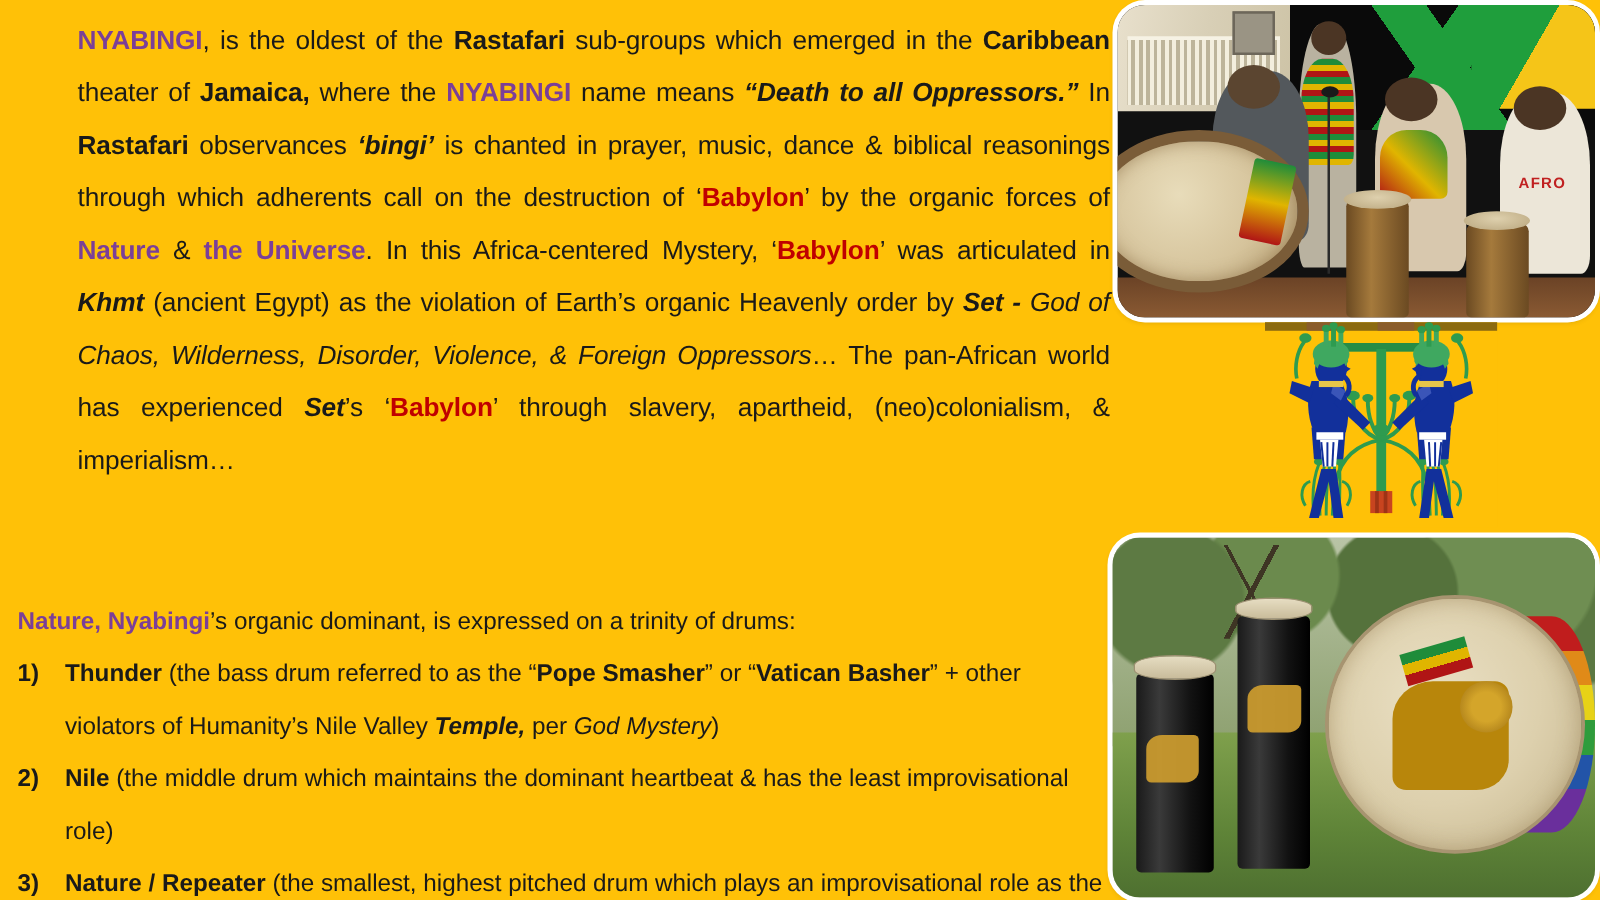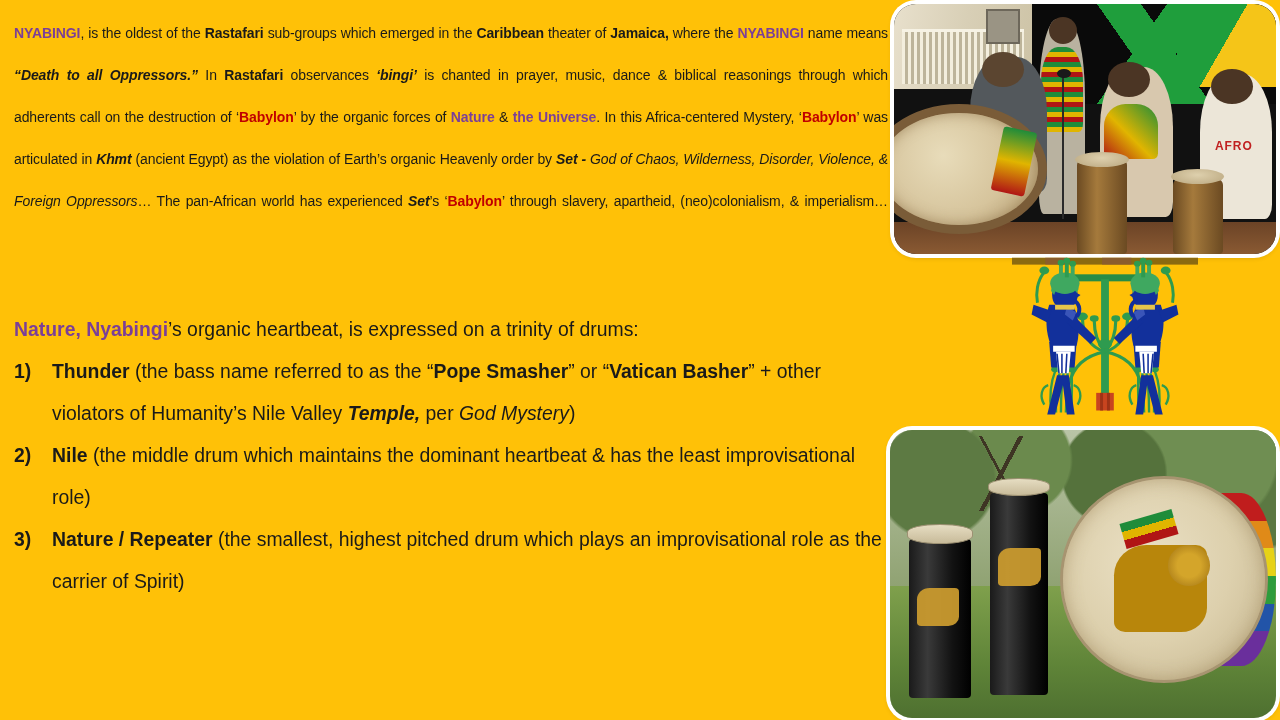--- a/index.html
+++ b/index.html
@@ -25,25 +25,26 @@
 
   
   .text-col {
     position: absolute;
     left: 14px;
     top: 12px;
     width: 874px;
   }
 
   .para {
-    font-size: 14px;
+    font-size: 21px;
     line-height: 42px;
     text-align: justify;
     text-justify: inter-word;
     letter-spacing: -0.1px;
+    margin-left: 48px;
   }
 
   .para-1 { margin-bottom: 0; }
 
   .purple { color: #7B3F98; font-weight: bold; }
   .red { color: #C00000; font-weight: bold; }
   .b  { font-weight: bold; text-align: center; }
   .i  { font-style: italic; }
   .bi { font-weight: bold; font-style: italic; }
 
@@ -285,27 +286,27 @@
 
   <div class="text-col">
 
     <p class="para para-1">
       <span class="purple">NYABINGI</span><span>, is the oldest of the </span><span class="b">Rastafari</span><span> sub-groups which emerged in the </span><span class="b">Caribbean</span><span> theater of </span><span class="b">Jamaica,</span><span> where the </span><span class="purple">NYABINGI</span><span> name means </span><span class="bi">“Death to all Oppressors.”</span><span> In </span><span class="b">Rastafari</span><span> observances </span><span class="bi">‘bingi’</span><span> is chanted in prayer, music, dance &amp; biblical reasonings through which adherents call on the destruction of ‘</span><span class="red">Babylon</span><span>’ by the organic forces of </span><span class="purple">Nature</span><span> &amp; </span><span class="purple">the Universe</span><span>. In this Africa-centered Mystery, ‘</span><span class="red">Babylon</span><span>’ was articulated in </span><span class="bi">Khmt</span><span> (ancient Egypt) as the violation of Earth’s organic Heavenly order by </span><span class="bi">Set -</span><span> </span><span class="i">God of Chaos, Wilderness, Disorder, Violence, &amp; Foreign Oppressors</span><span>… The pan-African world has experienced </span><span class="bi">Set</span><span>’s ‘</span><span class="red">Babylon</span><span>’ through slavery, apartheid, (neo)colonialism, &amp; imperialism…</span>
     </p>
 
     <div class="spacer"></div>
 
     <p class="lead-line">
-      <span class="purple">Nature, Nyabingi</span><span>’s organic heartbeat, is expressed on a trinity of drums:</span>
+      <span class="purple">Nature, Nyabingi</span><span>’s organic dominant, is expressed on a trinity of drums:</span>
     </p>
 
     <ol class="drums">
 
       <li>
-        <span class="num">1)</span><span class="b">Thunder</span><span> (the bass name referred to as the “</span><span class="b">Pope Smasher</span><span>” or “</span><span class="b">Vatican Basher</span><span>” + other violators of Humanity’s Nile Valley </span><span class="bi">Temple,</span><span> per </span><span class="i">God Mystery</span><span>)</span>
+        <span class="num">1)</span><span class="b">Thunder</span><span> (the bass drum referred to as the “</span><span class="b">Pope Smasher</span><span>” or “</span><span class="b">Vatican Basher</span><span>” + other violators of Humanity’s Nile Valley </span><span class="bi">Temple,</span><span> per </span><span class="i">God Mystery</span><span>)</span>
       </li>
 
       <li>
         <span class="num">2)</span><span class="b">Nile</span><span> (the middle drum which maintains the dominant heartbeat &amp; has the least improvisational role)</span>
       </li>
 
       <li>
         <span class="num">3)</span><span class="b">Nature / Repeater</span><span> (the smallest, highest pitched drum which plays an improvisational role as the carrier of Spirit)</span>
       </li>
 

